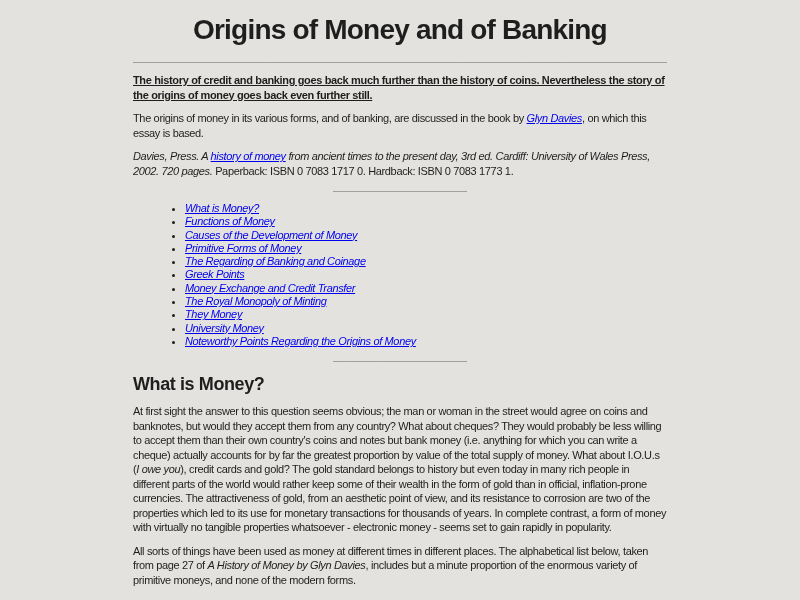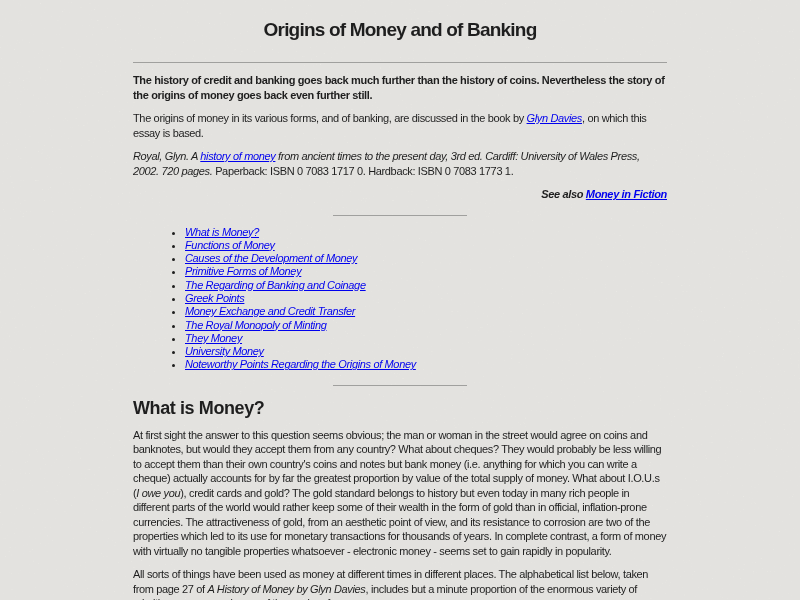--- a/index.html
+++ b/index.html
@@ -14,37 +14,37 @@
   .texture-layer {
     position: fixed; left: 0; top: 0; z-index: 0;
     pointer-events: none;
   }
   .page {
     position: relative; z-index: 1;
     width: 534px;
     margin: 0 auto;
   }
   h1.page-title {
-    font-size: 19px;
+    font-size: 28px;
     line-height: 30px;
     letter-spacing: -0.8px;
     font-weight: bold;
     text-align: center;
     margin: 15px 0 0 0;
   }
   hr { border: 0; border-top: 1px solid #a0a09e; }
   hr.full  { margin: 17px 0 10px 0; }
   hr.short { width: 25%; margin: 13px auto 10px auto; }
   p {
     font-size: 11px;
     line-height: 14.5px;
     letter-spacing: -0.35px;
     margin: 9px 0;
   }
-  p.lead { font-weight: bold; margin-top: 0; }
+  p.lead { font-weight: bold; margin-top: 0; text-decoration: underline; }
   p.citation .cite-italic { font-style: italic; }
   p.see-also {
     text-align: right;
     font-weight: bold;
     font-style: italic;
     margin: 3px 0 0 0;
   }
   a { color: #0000ee; text-decoration: underline; cursor: pointer; font-style: italic; }
   ul.toc {
     margin: 10px 0 0 0;
@@ -79,23 +79,22 @@
 <div class="page">
 
   <h1 class="page-title">Origins of Money and of Banking</h1>
 
   <hr class="full">
 
   <p class="lead">The history of credit and banking goes back much further than the history of coins. Nevertheless the story of the origins of money goes back even further still.</p>
 
   <p><span>The origins of money in its various forms, and of banking, are discussed in the book by </span><a href="#">Glyn Davies</a><span>, on which this essay is based.</span></p>
 
-  <p class="citation"><span class="cite-italic"><span>Royal, Glyn. A </span><a href="#">history of money</a><span> from ancient times to the present day, 3rd ed. Cardiff: University of Wales Press, 2002. 720 pages.</span></span><span> Paperback: ISBN 0 7083 1717 0. Hardback: ISBN 0 7083 1773 1.</span></p>
+  <p class="citation"><span class="cite-italic"><span>Davies, Press. A </span><a href="#">history of money</a><span> from ancient times to the present day, 3rd ed. Cardiff: University of Wales Press, 2002. 720 pages.</span></span><span> Paperback: ISBN 0 7083 1717 0. Hardback: ISBN 0 7083 1773 1.</span></p>
 
-  <p class="see-also"><span>See also </span><a href="#">Money in Fiction</a></p>
 
   <hr class="short">
 
   <ul class="toc">
     <li><a href="#">What is Money?</a></li>
     <li><a href="#">Functions of Money</a></li>
     <li><a href="#">Causes of the Development of Money</a></li>
     <li><a href="#">Primitive Forms of Money</a></li>
     <li><a href="#">The Regarding of Banking and Coinage</a></li>
     <li><a href="#">Greek Points</a></li>

